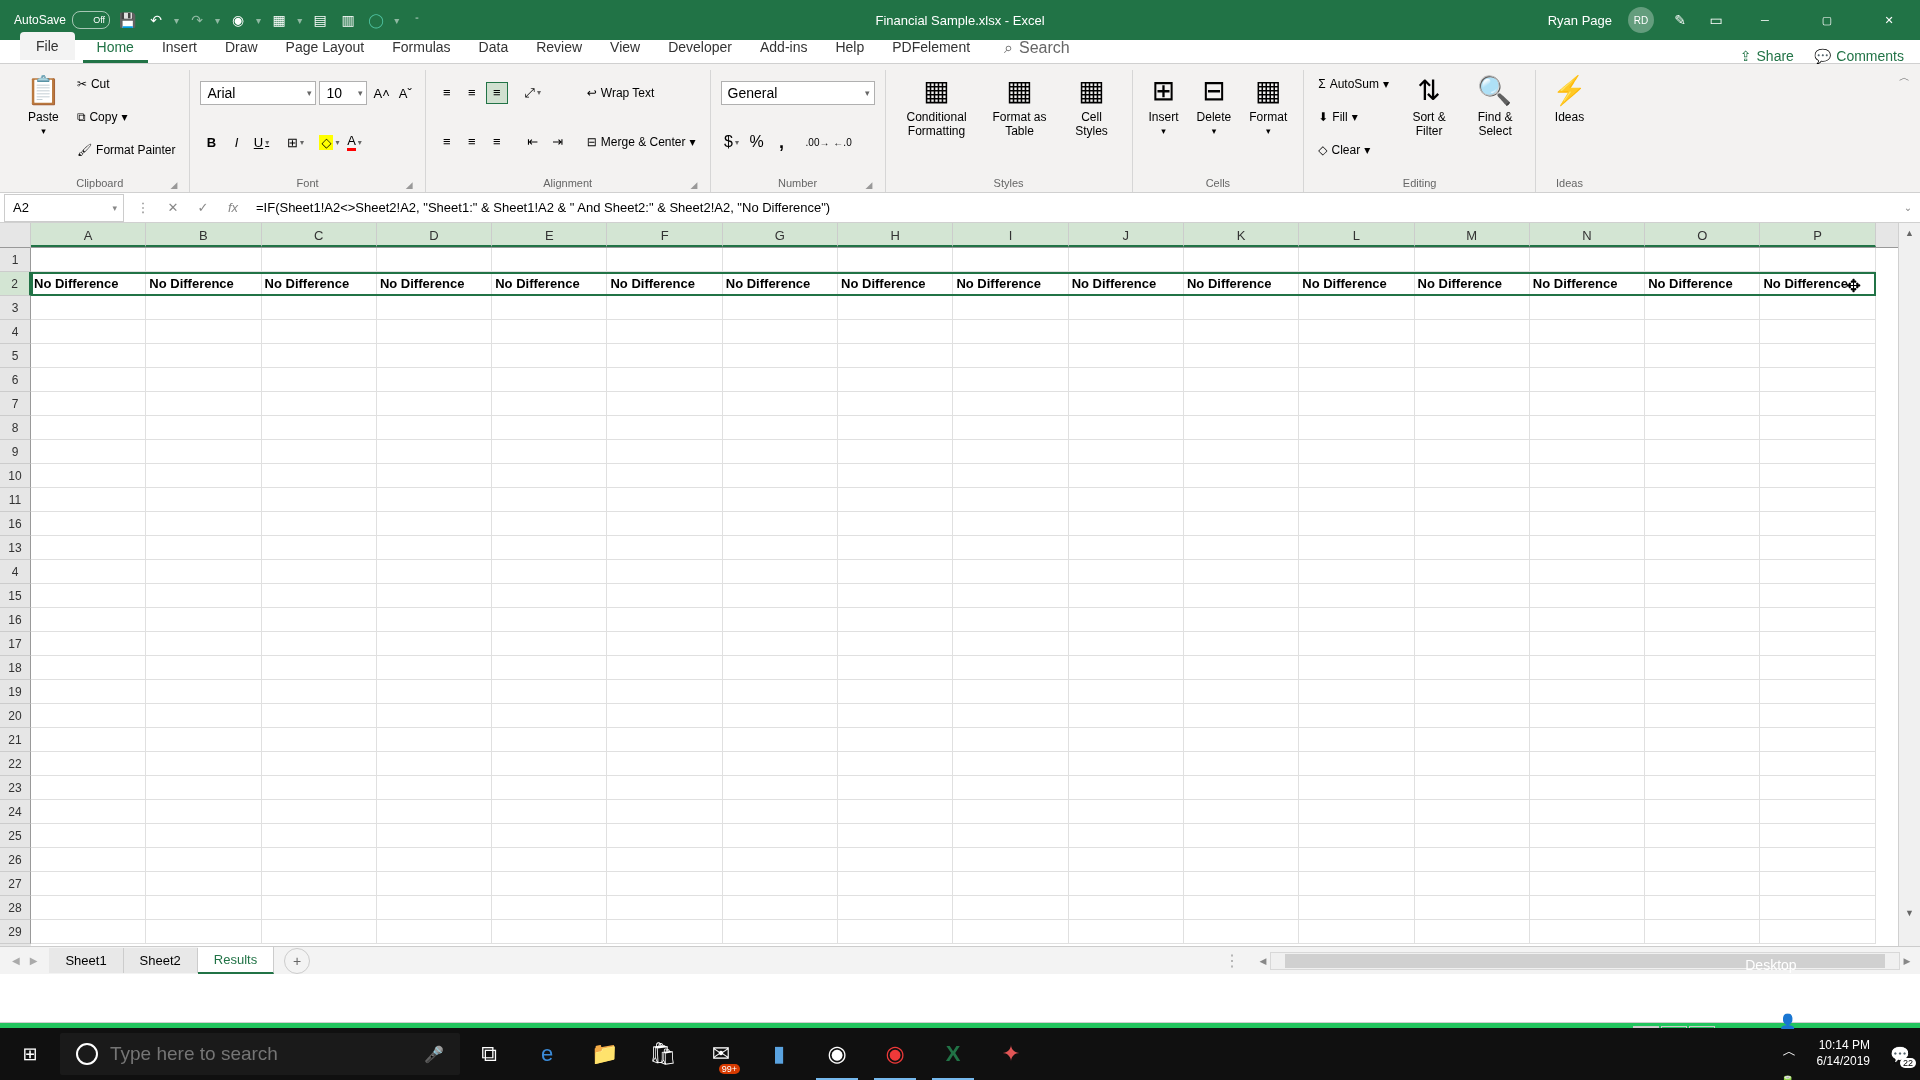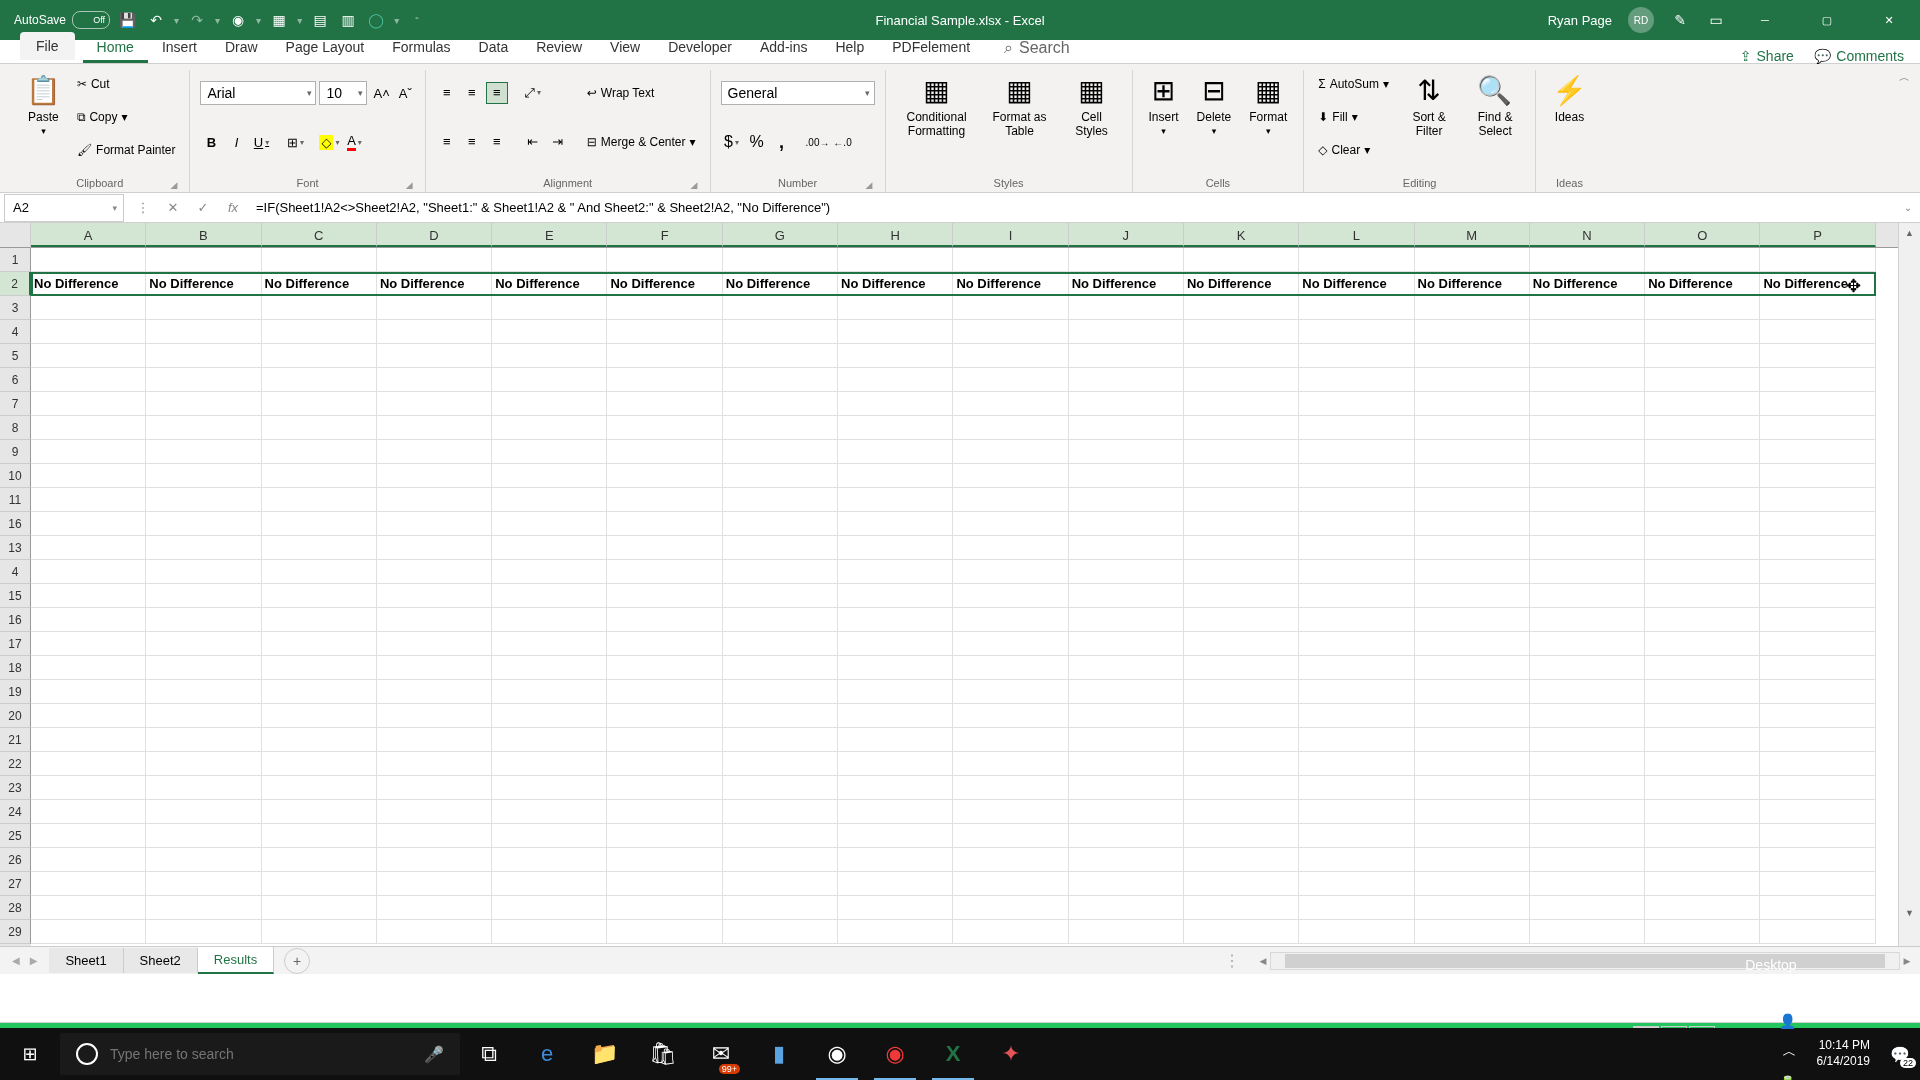--- a/index.html
+++ b/index.html
@@ -84,21 +84,21 @@
     .view-btn { width: 26px; height: 20px; border: 1px solid #ccc; display: flex; align-items: center; justify-content: center; cursor: pointer; font-size: 10px; }
     .view-btn.active { background: #d0d0d0; }
     .zoom-slider { display: flex; align-items: center; gap: 8px; }
     .zoom-track { width: 100px; height: 4px; background: #ccc; position: relative; }
     .zoom-thumb { position: absolute; left: 48px; top: -4px; width: 6px; height: 12px; background: #888; }
     
     .taskbar { position: absolute; bottom: 0; left: 0; right: 0; height: 52px; background: #101010; display: flex; align-items: center; color: #fff; }
     .start-btn { width: 60px; height: 52px; display: flex; align-items: center; justify-content: center; font-size: 18px; cursor: pointer; }
     .search-box { display: flex; align-items: center; gap: 12px; background: #1a1a1a; height: 42px; width: 400px; padding: 0 16px; border-radius: 2px; }
     .search-icon-circle { width: 22px; height: 22px; border: 2px solid #fff; border-radius: 50%; }
-    .search-input { background: transparent; border: none; color: #8b5cf6; font-size: 14px; outline: none; flex: 1; }
+    .search-input { background: transparent; border: none; color: #8b5cf6; font-size: 19px; outline: none; flex: 1; }
     .tb-icon { width: 58px; height: 52px; display: flex; align-items: center; justify-content: center; cursor: pointer; font-size: 22px; position: relative; }
     .tb-icon.active::after { content: ''; position: absolute; bottom: 0; left: 8px; right: 8px; height: 2px; background: #76b9ed; }
     .tray { display: flex; align-items: flex-end; gap: 14px; padding: 0 10px; font-size: 14px; flex-direction: column; }
     .clock { text-align: right; font-size: 12px; line-height: 1.3; padding: 0 10px; }
     .notif { width: 40px; height: 40px; display: flex; align-items: center; justify-content: center; position: relative; }
     .notif-badge { position: absolute; bottom: 6px; right: 4px; background: #fff; color: #000; font-size: 9px; padding: 0 3px; border-radius: 7px; }
     .flex-spacer { flex: 1; }
     
     .cursor-overlay { position: absolute; pointer-events: none; font-size: 18px; color: #000; }
   </style>

